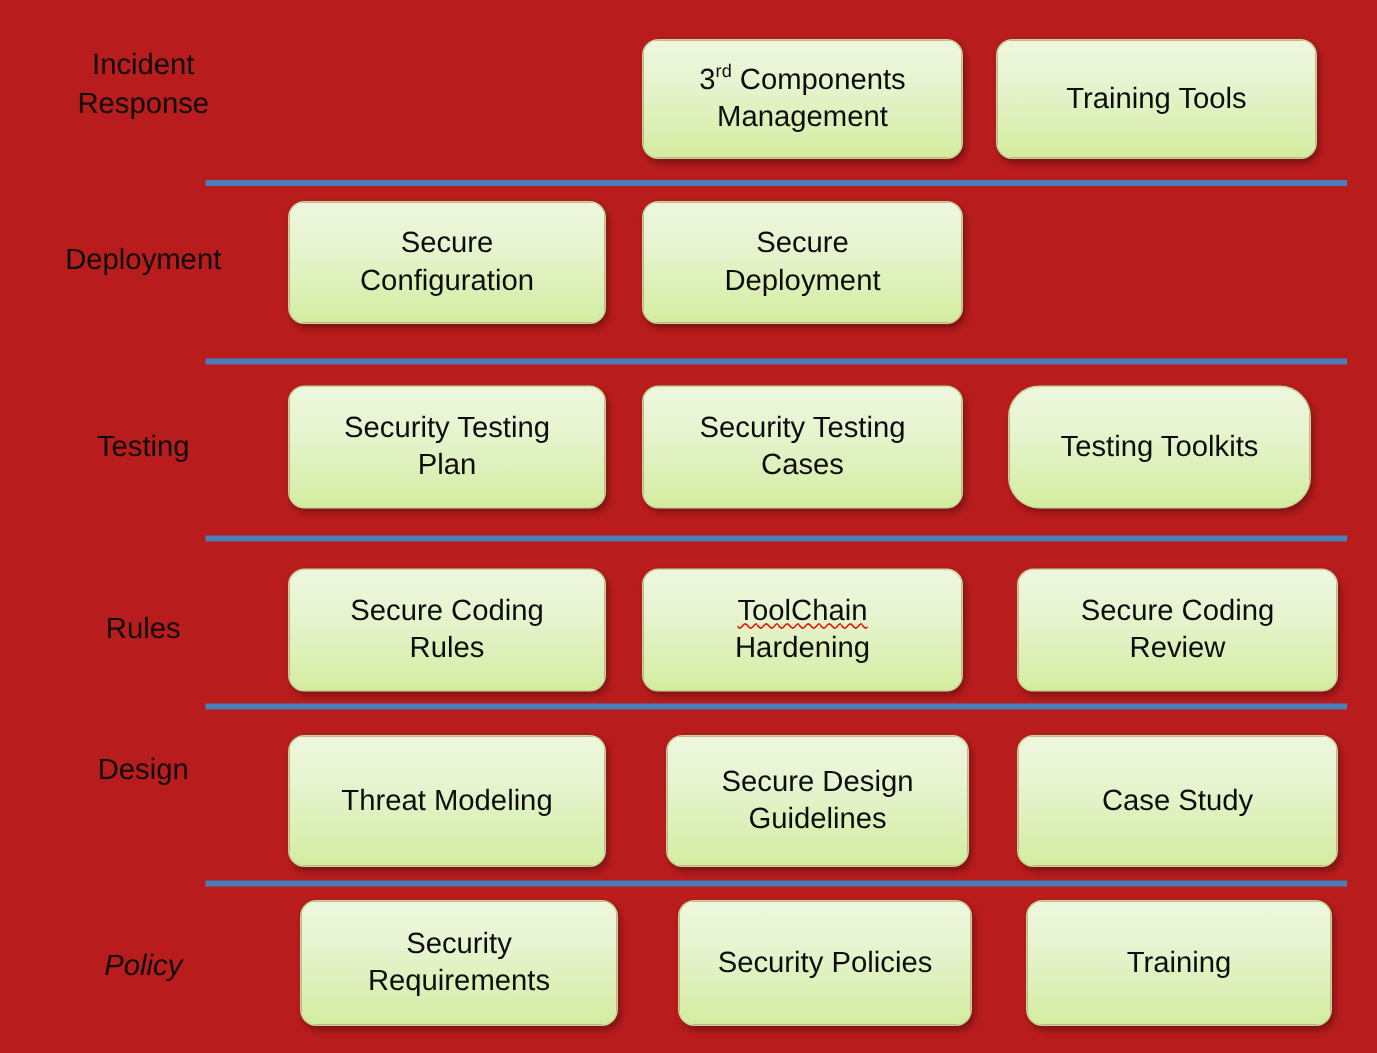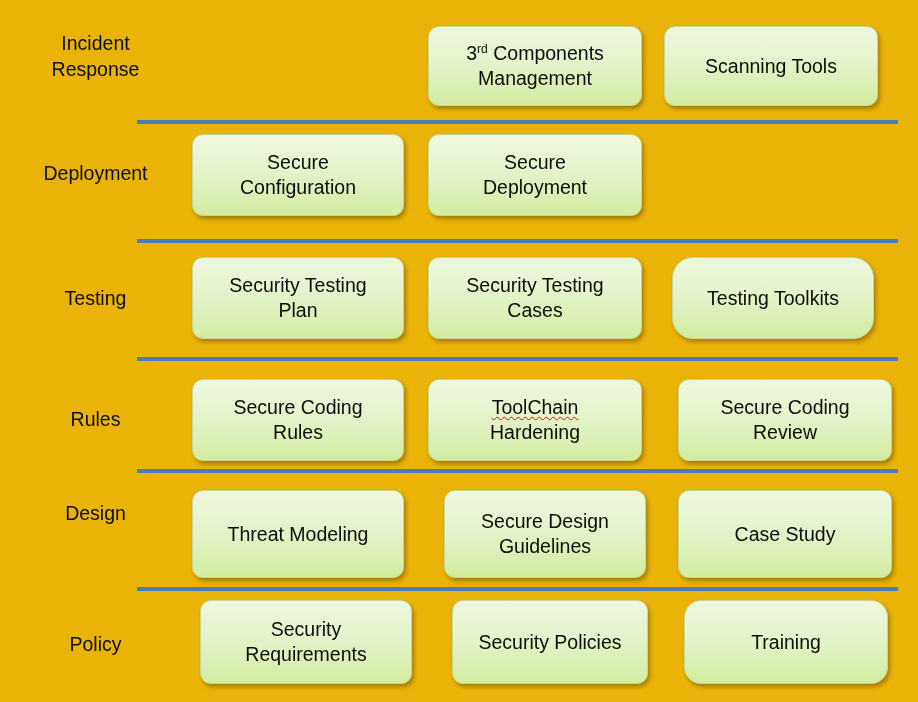--- a/index.html
+++ b/index.html
@@ -12,21 +12,21 @@
     height: 702px;
     font-family: "Liberation Sans", sans-serif;
     color: #000000;
     overflow: hidden;
   }
 
   #diagram {
     position: relative;
     width: 918px;
     height: 702px;
-    background: #eab308;
+    background: #b91c1c;
   }
 
   
   .stage-label {
     position: absolute;
     left: 18px;
     width: 155px;
     text-align: center;
     font-size: 19.5px;
     line-height: 26px;
@@ -79,21 +79,21 @@
   }
 </style>
 </head>
 <body>
 
 <div id="diagram">
     <div class="stage-label" style="top: 30px;">Incident
 Response</div>
     <div class="card" style="left: 428px; top: 26px; width: 214px; height: 80px;"><span class="label">3<sup class="ord">rd</sup> Components
 Management</span></div>
-    <div class="card" style="left: 664px; top: 26px; width: 214px; height: 80px;"><span class="label">Scanning Tools</span></div>
+    <div class="card" style="left: 664px; top: 26px; width: 214px; height: 80px;"><span class="label">Training Tools</span></div>
     <div class="divider" style="top: 120px;"></div>
     <div class="stage-label" style="top: 160px;">Deployment</div>
     <div class="card" style="left: 192px; top: 134px; width: 212px; height: 82px;"><span class="label">Secure
 Configuration</span></div>
     <div class="card" style="left: 428px; top: 134px; width: 214px; height: 82px;"><span class="label">Secure
 Deployment</span></div>
     <div class="divider" style="top: 239px;"></div>
     <div class="stage-label" style="top: 285px;">Testing</div>
     <div class="card" style="left: 192px; top: 257px; width: 212px; height: 82px;"><span class="label">Security Testing
 Plan</span></div>
@@ -108,18 +108,18 @@
 Hardening</span></div>
     <div class="card" style="left: 678px; top: 379px; width: 214px; height: 82px;"><span class="label">Secure Coding
 Review</span></div>
     <div class="divider" style="top: 469px;"></div>
     <div class="stage-label" style="top: 500px;">Design</div>
     <div class="card" style="left: 192px; top: 490px; width: 212px; height: 88px;"><span class="label">Threat Modeling</span></div>
     <div class="card" style="left: 678px; top: 490px; width: 214px; height: 88px;"><span class="label">Case Study</span></div>
     <div class="card" style="left: 444px; top: 490px; width: 202px; height: 88px;"><span class="label">Secure Design
 Guidelines</span></div>
     <div class="divider" style="top: 587px;"></div>
-    <div class="stage-label" style="top: 631px;">Policy</div>
+    <div class="stage-label" style="top: 631px; font-style: italic;">Policy</div>
     <div class="card" style="left: 200px; top: 600px; width: 212px; height: 84px;"><span class="label">Security
 Requirements</span></div>
     <div class="card" style="left: 452px; top: 600px; width: 196px; height: 84px;"><span class="label">Security Policies</span></div>
-    <div class="card" style="left: 684px; top: 600px; width: 204px; height: 84px; border-radius: 17px;"><span class="label">Training</span></div>
+    <div class="card" style="left: 684px; top: 600px; width: 204px; height: 84px;"><span class="label">Training</span></div>
   </div>
 
 </body></html>

